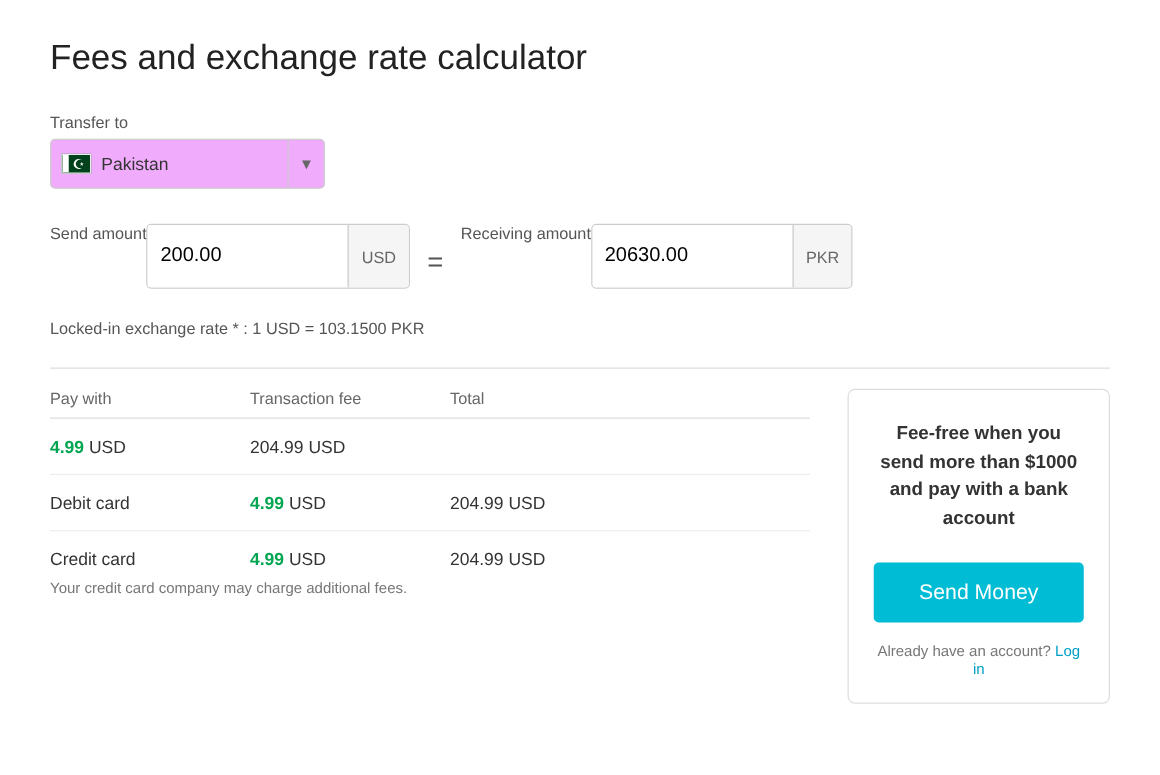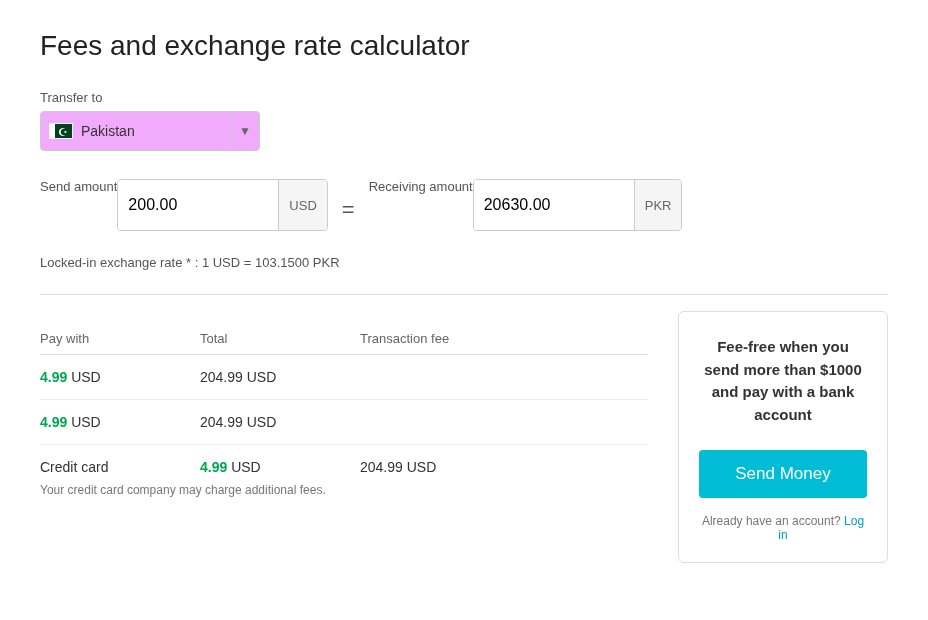--- a/index.html
+++ b/index.html
@@ -130,21 +130,20 @@
       border-top: 1px solid #ddd;
       margin-bottom: 16px;
     }
     .main-content {
       display: flex;
       gap: 30px;
       align-items: flex-start;
     }
     .fees-table {
       flex: 1;
-      margin-top: 20px;
     }
     .fees-header {
       display: grid;
       grid-template-columns: 160px 160px 160px;
       border-bottom: 1px solid #ddd;
       padding-bottom: 8px;
       margin-bottom: 0;
       color: #666;
       font-size: 13px;
     }
@@ -239,33 +238,34 @@
 </div>
 
 <div class="exchange-rate-info">Locked-in exchange rate * : 1 USD = 103.1500 PKR</div>
 
 <hr class="divider">
 
 <div class="main-content">
   <div class="fees-table">
     <div class="fees-header">
       <span>Pay with</span>
+      <span>Transaction fee</span>
       <span>Total</span>
-      <span>Transaction fee</span>
     </div>
 
     <div class="fees-row">
       <span class="fee-amount">
         <span class="fee-green">4.99</span>
         <span>USD</span>
       </span>
       <span>204.99 USD</span>
     </div>
 
     <div class="fees-row">
+      <span>Debit card</span>
       <span class="fee-amount">
         <span class="fee-green">4.99</span>
         <span> USD</span>
       </span>
       <span>204.99 USD</span>
     </div>
 
     <div class="fees-row" style="border-bottom: none; padding-bottom: 4px;">
       <span>Credit card</span>
       <span class="fee-amount">

